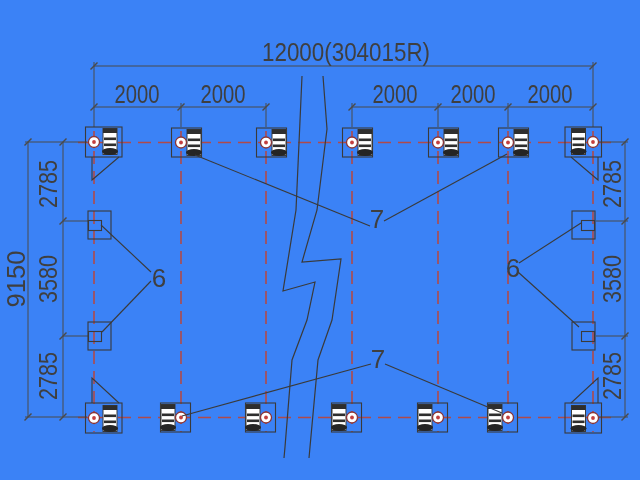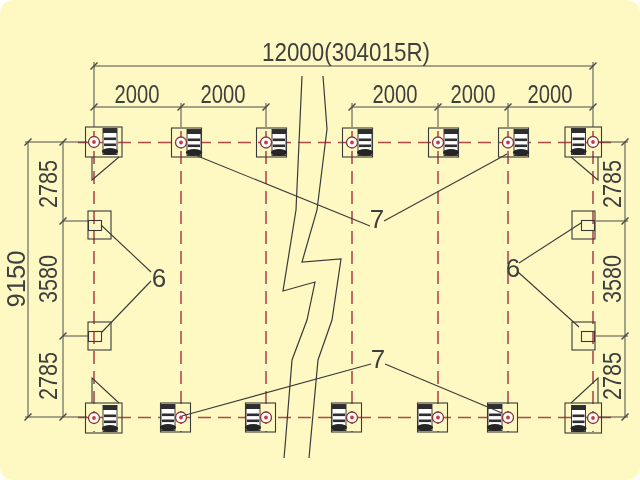--- a/index.html
+++ b/index.html
@@ -1,16 +1,16 @@
 <!DOCTYPE html>
 <html><head>
 <meta charset="utf-8">
 <style>
   html,body{margin:0;padding:0;background:#ffffff;}
-  .canvas{width:640px;height:480px;position:relative;background:#fef9c3;overflow:hidden;border-radius:13px;}
+  .canvas{width:640px;height:480px;position:relative;background:#3b82f6;overflow:hidden;}
   svg{display:block;}
   text{font-family:"Liberation Sans", sans-serif;}
 </style>
 </head>
 <body>
 
 <div class="canvas">
 <svg width="640" height="480" viewBox="0 0 640 480" xmlns="http://www.w3.org/2000/svg">
 
   <defs>

